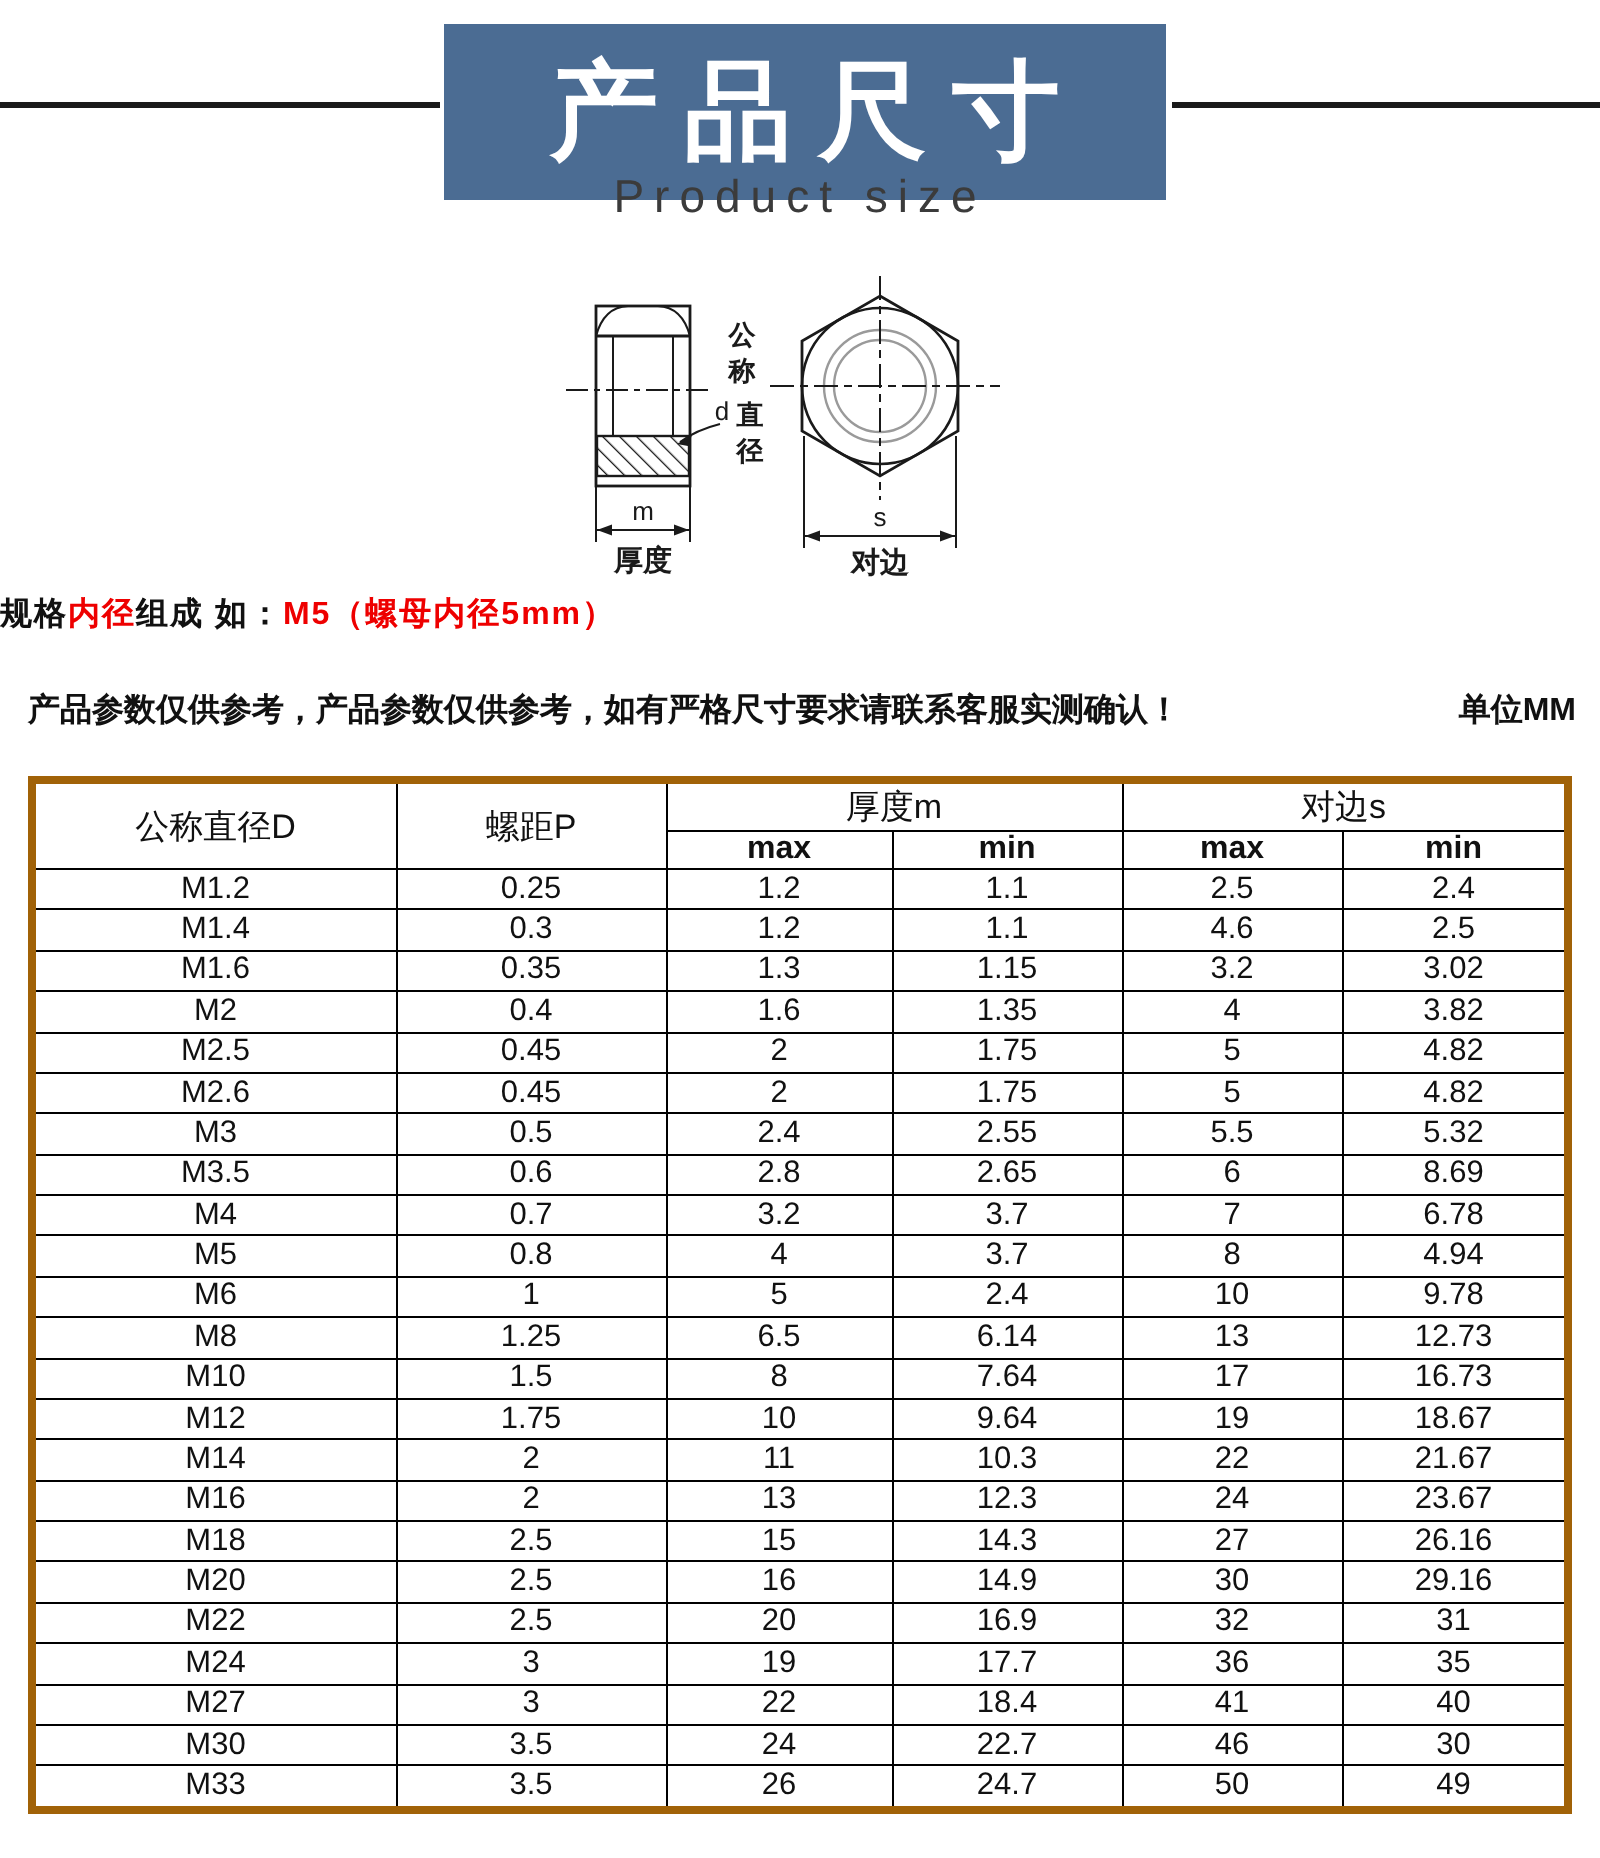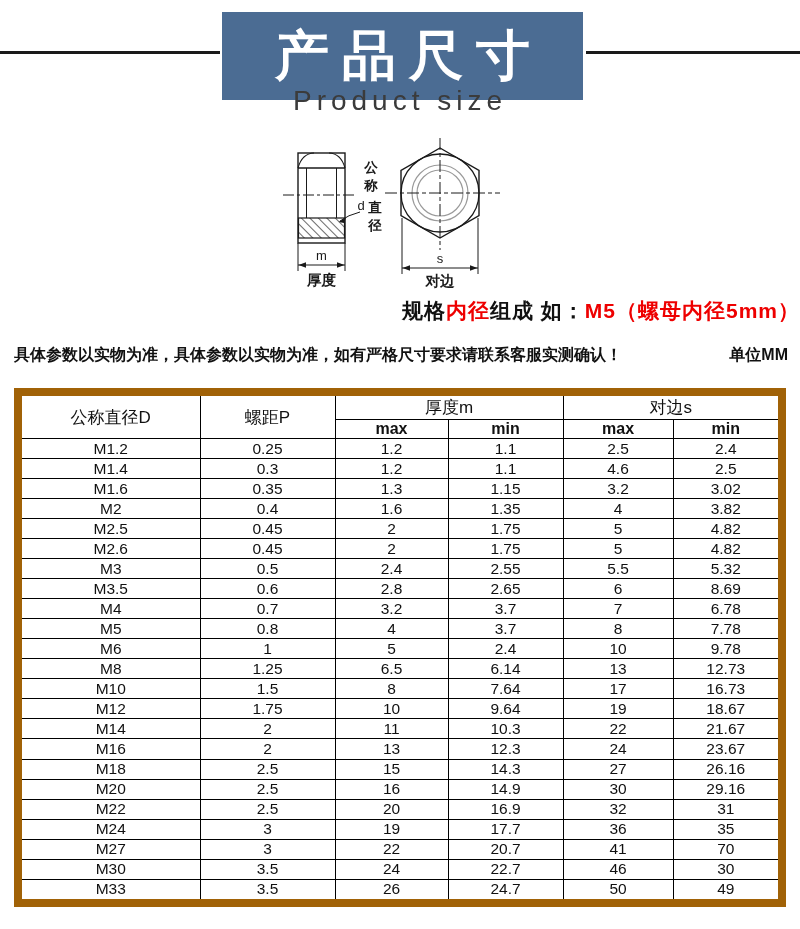--- a/index.html
+++ b/index.html
@@ -19,50 +19,50 @@
     position: absolute; left: 222px; top: 12px;
     width: 361px; height: 88px;
     display: flex; align-items: center; justify-content: center;
   }
   .banner span {
     color: #ffffff; font-size: 54px; font-weight: 700;
     letter-spacing: 13px; padding-left: 13px; white-space: nowrap;
   }
   .subtitle {
     position: absolute; top: 85px; left: 0; width: 800px;
-    text-align: center; font-size: 28px; letter-spacing: 5px;
+    text-align: center; font-size: 23px; letter-spacing: 5px;
     color: #3b3b3b;
   }
   
   .diagram { position: absolute; left: 280px; top: 138px; }
   .diagram text { fill: #1a1a1a; font-family: "Liberation Sans", sans-serif; }
   
   .spec-line {
     position: absolute; top: 297px; left: 0; width: 800px;
-    text-align: right; font-size: 21px; font-weight: 700; color: #111;
+    text-align: left; font-size: 16px; font-weight: 700; color: #111;
     letter-spacing: 1px;
   }
   .disclaimer {
     position: absolute; top: 345px; left: 14px; width: 774px;
     display: flex; justify-content: space-between; align-items: baseline;
     font-size: 16px; font-weight: 700; color: #111;
     white-space: nowrap;
   }
   
   table.dim {
     position: absolute; left: 14px; top: 388px;
     width: 772px; height: 519px;
     border-collapse: collapse; table-layout: fixed;
     font-size: 15.5px; color: #111; text-align: center;
   }
   table.dim th, table.dim td {
     border: 1px solid #000; padding: 0; vertical-align: middle;
     font-weight: 400; white-space: nowrap;
   }
-  table.dim { border: 8px solid #a16207; }
+  table.dim { border: 4px solid #a16207; }
   table.dim thead th { font-size: 17px; height: 19px; }
   table.dim thead tr.subrow th { font-size: 16px; font-weight: bold; }
 </style>
 </head>
 <body>
 
 <div class="rule rule-left"></div>
 <div class="rule rule-right"></div>
 <div class="banner" style="background-color: rgb(75, 108, 147);">
   <span>产品尺寸</span>
@@ -121,21 +121,21 @@
   </g>
   <text x="160" y="125" font-size="13" text-anchor="middle">s</text>
   <text x="160" y="148" font-size="14.5" font-weight="600" text-anchor="middle">对边</text>
 </svg>
 
 <div class="spec-line">
   <span>规格</span><span style="color: rgb(238, 0, 0);">内径</span><span>组成 如：</span><span style="color: rgb(238, 0, 0);">M5（螺母内径5mm）</span>
 </div>
 
 <div class="disclaimer">
-  <span>具体参数以实物为准，具体参数以实物为准，如有严格尺寸要求请联系客服实测确认！</span>
+  <span>产品参数仅供参考，产品参数仅供参考，如有严格尺寸要求请联系客服实测确认！</span>
   <span>单位MM</span>
 </div>
 
 <table class="dim">
   <colgroup>
     <col style="width:182px">
       <col style="width:135px">
     <col style="width:113px">
       <col style="width:115px">
     <col style="width:110px">
@@ -227,21 +227,21 @@
         <td>3.7</td>
         <td>7</td>
         <td>6.78</td>
       </tr>
       <tr>
         <td>M5</td>
         <td>0.8</td>
         <td>4</td>
         <td>3.7</td>
         <td>8</td>
-        <td>7.78</td>
+        <td>4.94</td>
       </tr>
       <tr>
         <td>M6</td>
         <td>1</td>
         <td>5</td>
         <td>2.4</td>
         <td>10</td>
         <td>9.78</td>
       </tr>
       <tr>
@@ -313,23 +313,23 @@
         <td>3</td>
         <td>19</td>
         <td>17.7</td>
         <td>36</td>
         <td>35</td>
       </tr>
       <tr>
         <td>M27</td>
         <td>3</td>
         <td>22</td>
-        <td>20.7</td>
+        <td>18.4</td>
         <td>41</td>
-        <td>70</td>
+        <td>40</td>
       </tr>
       <tr>
         <td>M30</td>
         <td>3.5</td>
         <td>24</td>
         <td>22.7</td>
         <td>46</td>
         <td>30</td>
       </tr>
       <tr>

